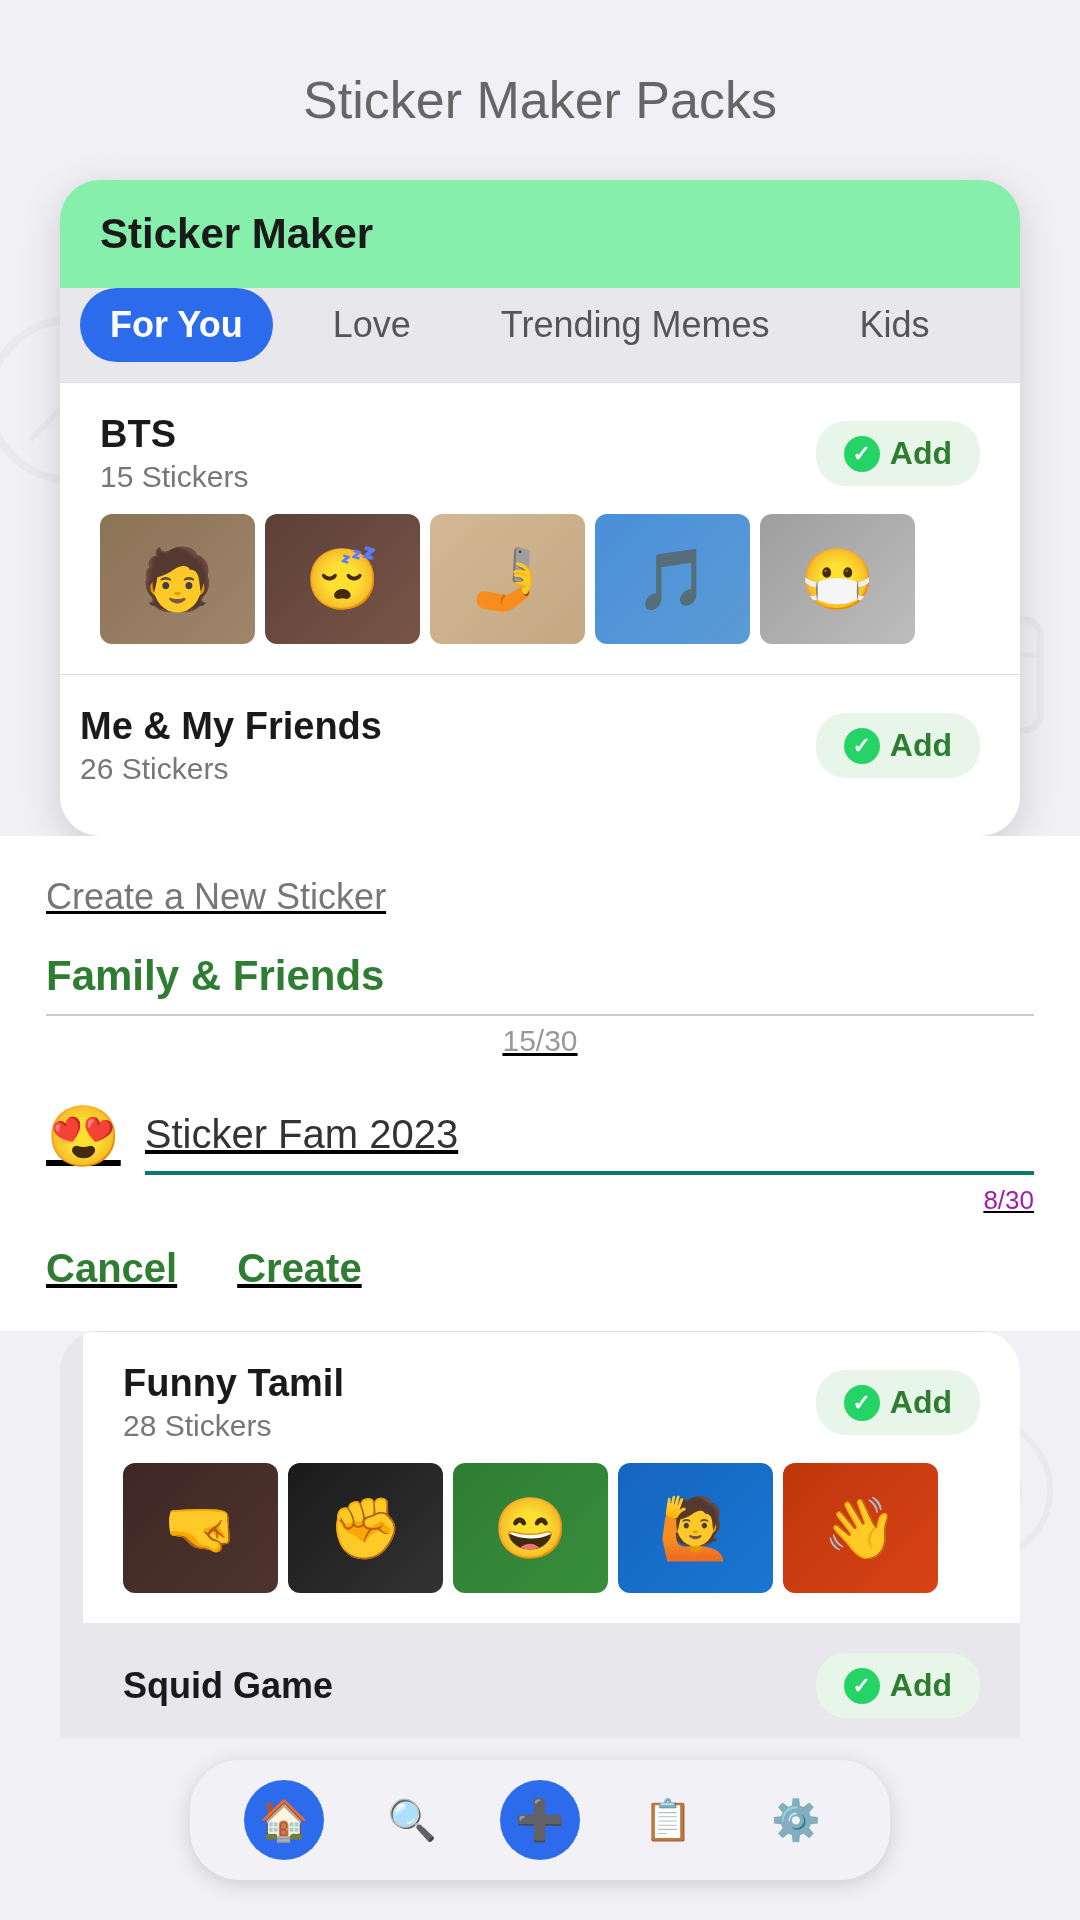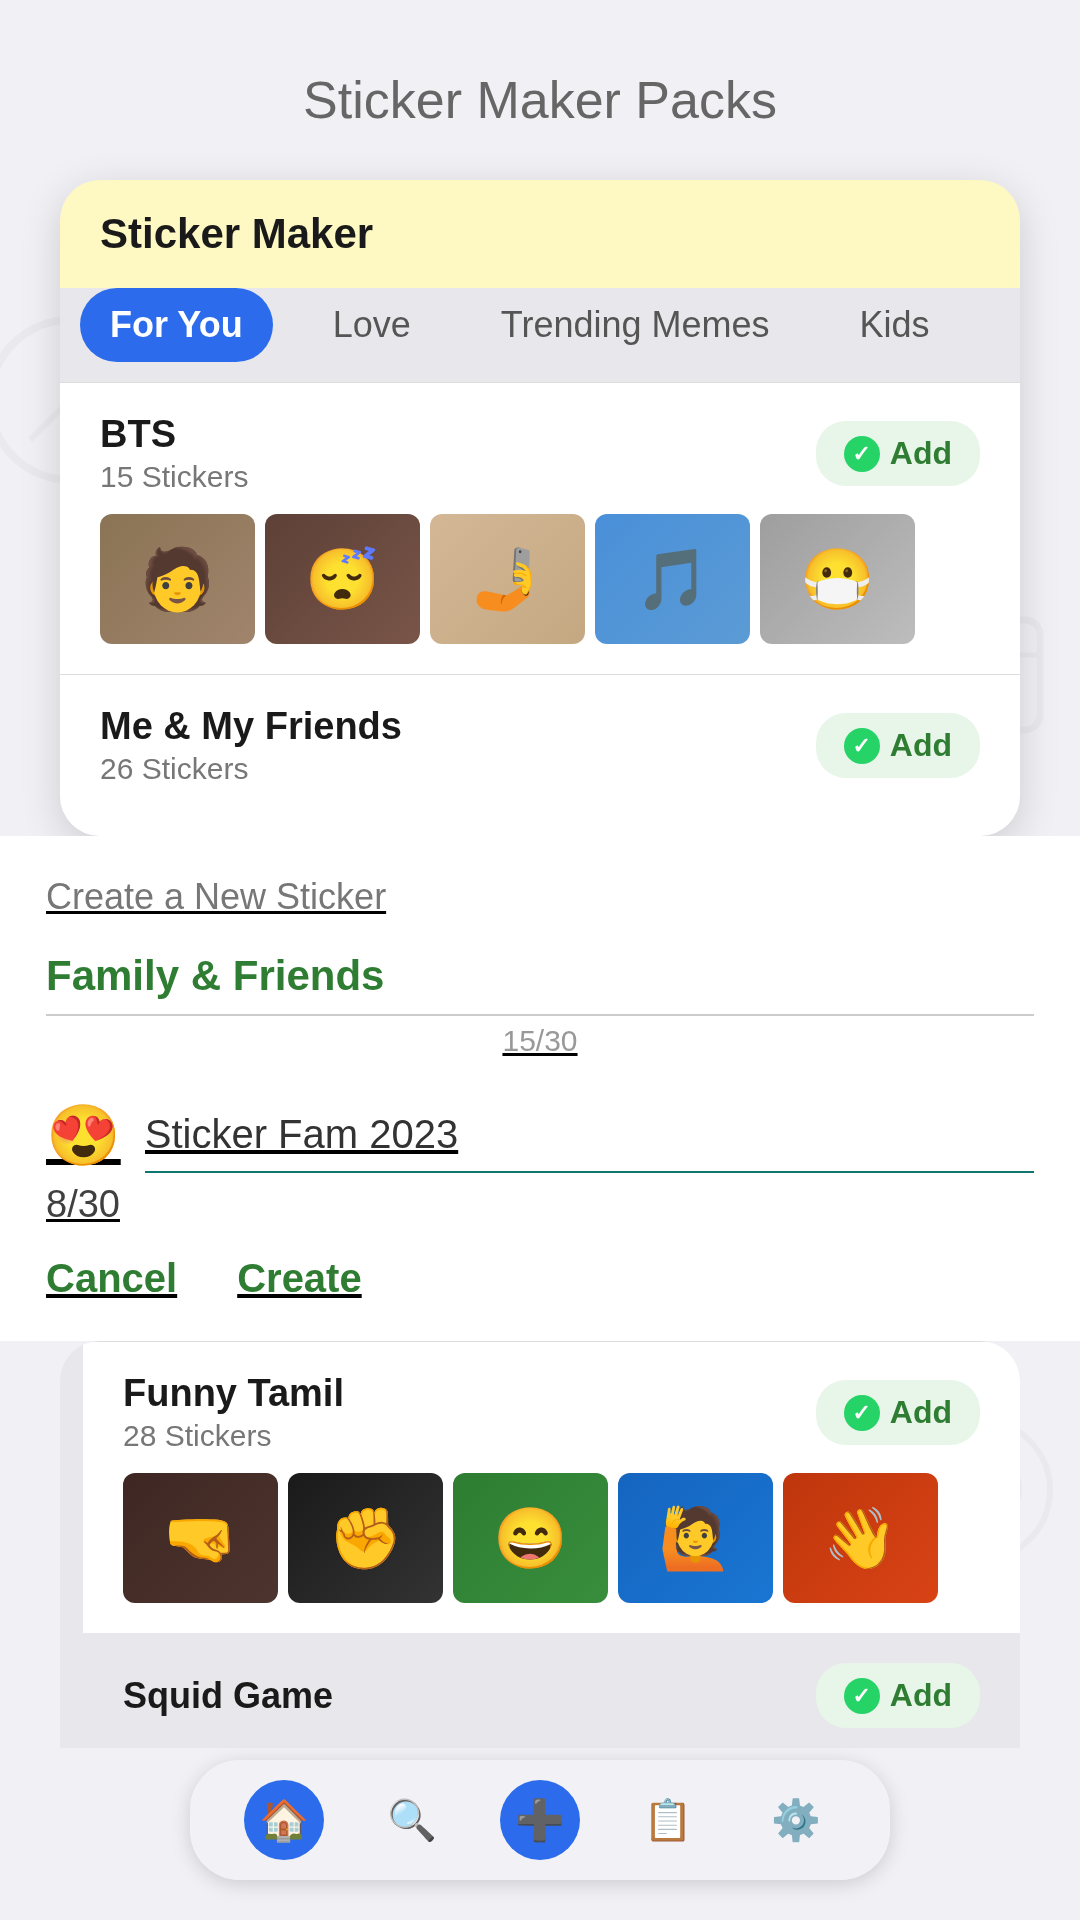--- a/index.html
+++ b/index.html
@@ -53,21 +53,21 @@
     
     .phone-card {
       margin: 0 60px;
       background: #e8e8ec;
       border-radius: 40px;
       overflow: hidden;
       box-shadow: 0 10px 40px rgba(0,0,0,0.15);
     }
 
     .phone-card-header {
-      background: #fef9c3;
+      background: #86efac;
       padding: 30px 40px;
     }
     .phone-card-header-title {
       font-size: 42px;
       font-weight: 700;
       color: #1a1a1a;
     }
 
     
     .category-tabs {
@@ -206,32 +206,32 @@
       align-items: center;
       gap: 24px;
       margin-bottom: 10px;
     }
     .emoji-icon {
       font-size: 60px;
     }
     .input-field-2 {
       flex: 1;
       border: none;
-      border-bottom: 2px solid #0f766e;
+      border-bottom: 4px solid #0f766e;
       padding: 14px 0;
       font-size: 40px;
       color: #333;
       font-weight: 500;
       outline: none;
       background: transparent;
     }
     .input-counter-2 {
-      text-align: left;
-      font-size: 38px;
-      color: #404040;
+      text-align: right;
+      font-size: 26px;
+      color: #a21caf;
       margin-top: 8px;
     }
 
     .popup-actions {
       display: flex;
       justify-content: flex-start;
       gap: 60px;
       margin-top: 30px;
     }
     .cancel-btn {
@@ -377,21 +377,21 @@
         </div>
         <div class="sticker-img swatch-4">
           <div class="face-placeholder">🎵</div>
         </div>
         <div class="sticker-img swatch-5">
           <div class="face-placeholder">😷</div>
         </div>
       </div>
     </div>
 
-    <div class="sticker-pack" style="border-bottom: none;">
+    <div class="sticker-pack" style="border-bottom: none; padding-left: 20px;">
       <div class="sticker-pack-header">
         <div class="pack-info">
           <div class="pack-name">Me &amp; My Friends</div>
           <div class="pack-count">26 Stickers</div>
         </div>
         <button class="add-btn">
           <div class="whatsapp-icon">✓</div>
           <span>Add</span>
         </button>
       </div>

